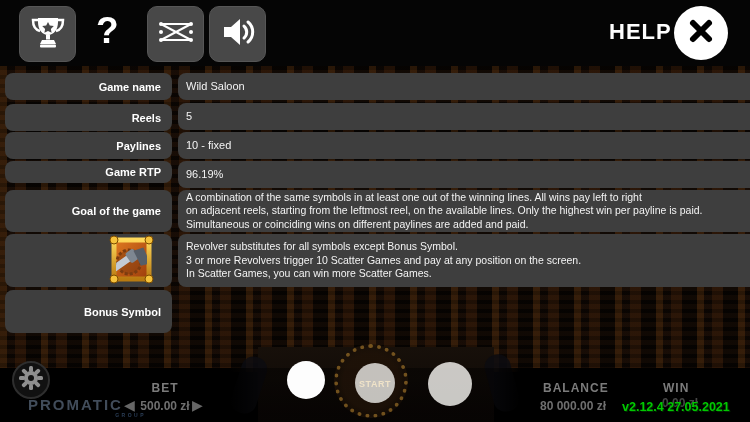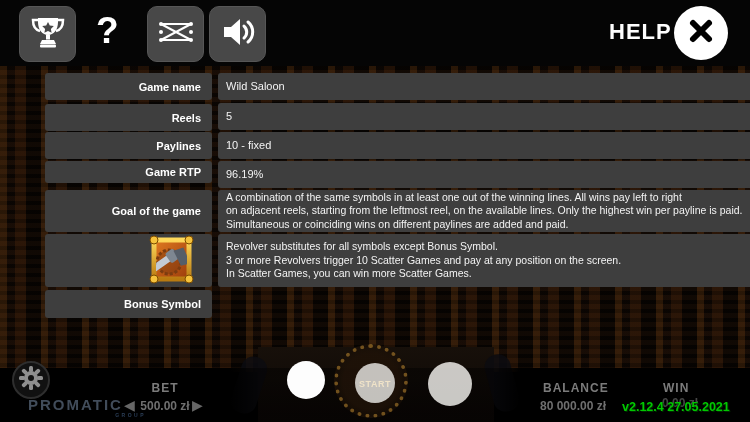--- a/index.html
+++ b/index.html
@@ -26,21 +26,21 @@
   }
   .btn-trophy { left:19px; } .btn-paylines { left:147px; } .btn-sound { left:209px; }
   .question-mark { position:absolute; left:96px; top:10px; color:#fff; font-size:37px; font-weight:bold; cursor:pointer; }
   .help-title { position:absolute; left:609px; top:19px; color:#fff; font-size:22px; font-weight:bold; letter-spacing:1px; }
   .close-btn {
     position:absolute; left:674px; top:6px; width:54px; height:54px; border-radius:50%;
     background:#fff; display:flex; align-items:center; justify-content:center; cursor:pointer;
   }
 
   
-  .cell { position:absolute; background:#3e3e3e; border-radius:3px; display:flex; align-items:center; color:#f3f3f3;margin-left:40px; }
+  .cell { position:absolute; background:#3e3e3e; border-radius:8px; display:flex; align-items:center; color:#f3f3f3; }
   .cell.label { left:5px; width:167px; justify-content:flex-end; padding-right:11px; font-weight:bold; font-size:11px; color:#fff; }
   .cell.value { left:178px; width:600px; padding-left:8px; font-size:11px; white-space:pre-line; line-height:13.5px; }
   .cell.value.small { font-size:10.5px; }
 
   
   .footer-bar {
     position:absolute; left:0; top:368px; width:750px; height:54px;
     background:linear-gradient(90deg,#000 0,#000 230px,rgba(0,0,0,.45) 258px,rgba(0,0,0,.45) 496px,#000 520px,#000 750px);
   }
   .btn-panel { position:absolute; left:258px; top:347px; width:236px; height:75px;
@@ -187,21 +187,21 @@
           <circle cx="5" cy="44" r="4" fill="#f5c23c"></circle>
             <circle cx="40" cy="44" r="4" fill="#f5c23c"></circle>
         </g>
       </svg>
     </span>
   </div>
   <div class="cell value small" style="top:234px;height:53px">Revolver substitutes for all symbols except Bonus Symbol.
 3 or more Revolvers trigger 10 Scatter Games and pay at any position on the screen.
 In Scatter Games, you can win more Scatter Games.</div>
 
-  <div class="cell label" style="top:290px;height:28px">Bonus Symbol</div>
+  <div class="cell label" style="top:290px;height:43px">Bonus Symbol</div>
 
   <div class="btn-panel"></div>
   <div class="grip grip-left"></div>
   <div class="grip grip-right"></div>
 
   <div class="footer-bar"></div>
 
   <div class="bullet-ring"></div>
   <div class="start-ghost">START</div>
   <div class="circle circle-left"></div>

